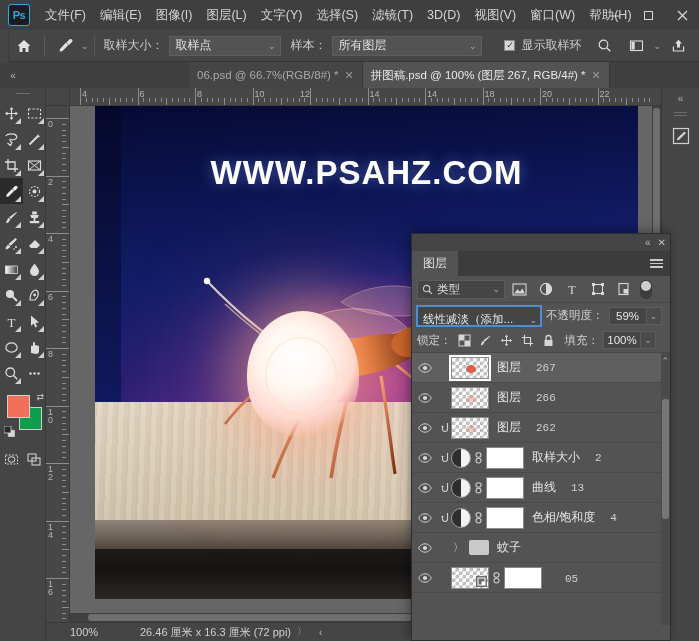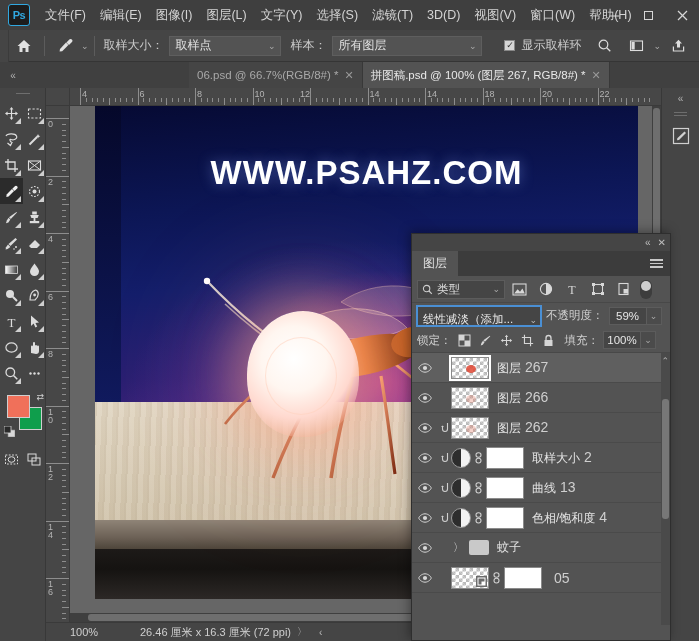--- a/index.html
+++ b/index.html
@@ -214,21 +214,21 @@
     position:relative; flex:none; }
   .thumb-ck.selected { outline:2px solid #fff; outline-offset:0px; }
   .thumb-adj { width:20px; height:20px; border-radius:50%; flex:none;
     background:linear-gradient(90deg,#2d2d2d 0 50%, #f2f2f2 50% 100%);
     border:1px solid #9a9a9a; }
   .thumb-white { width:38px; height:22px; background:#fff; border:1px solid #8a8a8a;
     flex:none; }
   .link-ico { width:15px; display:flex; align-items:center; justify-content:center;
     color:#cfcfcf; font-size:10px; }
   .lrow-name { color:#e4e4e4; font-size:12px; padding-left:8px; white-space:nowrap; }
-  .lrow-name .num { color:#cfcfcf; font-size:14px; padding-left:4px; }
+  .lrow-name .num { color:#cfcfcf; font-size:11px; padding-left:15px;font-family:Liberation Mono, monospace; }
   .folder-ico { width:20px; height:15px; background:#c9c9c9; border-radius:2px;
     flex:none; }
   .lp-scroll { position:absolute; right:0; top:0; width:9px; height:272px;
     background:#4a4a4a; }
   .lp-scroll .thumb { position:absolute; left:1px; top:46px; width:7px; height:120px;
     background:#777; border-radius:3px; }
   .lp-scrollarrow { position:absolute; right:1px; top:3px; color:#b5b5b5; font-size:9px; }
 </style>
 </head>
 <body>
@@ -322,21 +322,21 @@
   </div>
 
   <div class="tabbar">
     <div class="tb-collapse">«</div>
     <div style="width:163px;"></div>
     <div class="doctab">
       <span>06.psd @ 66.7%(RGB/8#) *</span>
       <span class="x">✕</span>
     </div>
     <div class="doctab active">
-      <span>拼图稿.psd @ 100% (图层 267, RGB/8#) *</span>
+      <span>拼图稿.psd @ 100% (图层 267, RGB/4#) *</span>
       <span class="x">✕</span>
     </div>
   </div>
 
   <div class="toolbar">
     <div class="tb-grip">
         <i></i>
       </div>
     <div class="tool-grid">
       <div class="tool">

